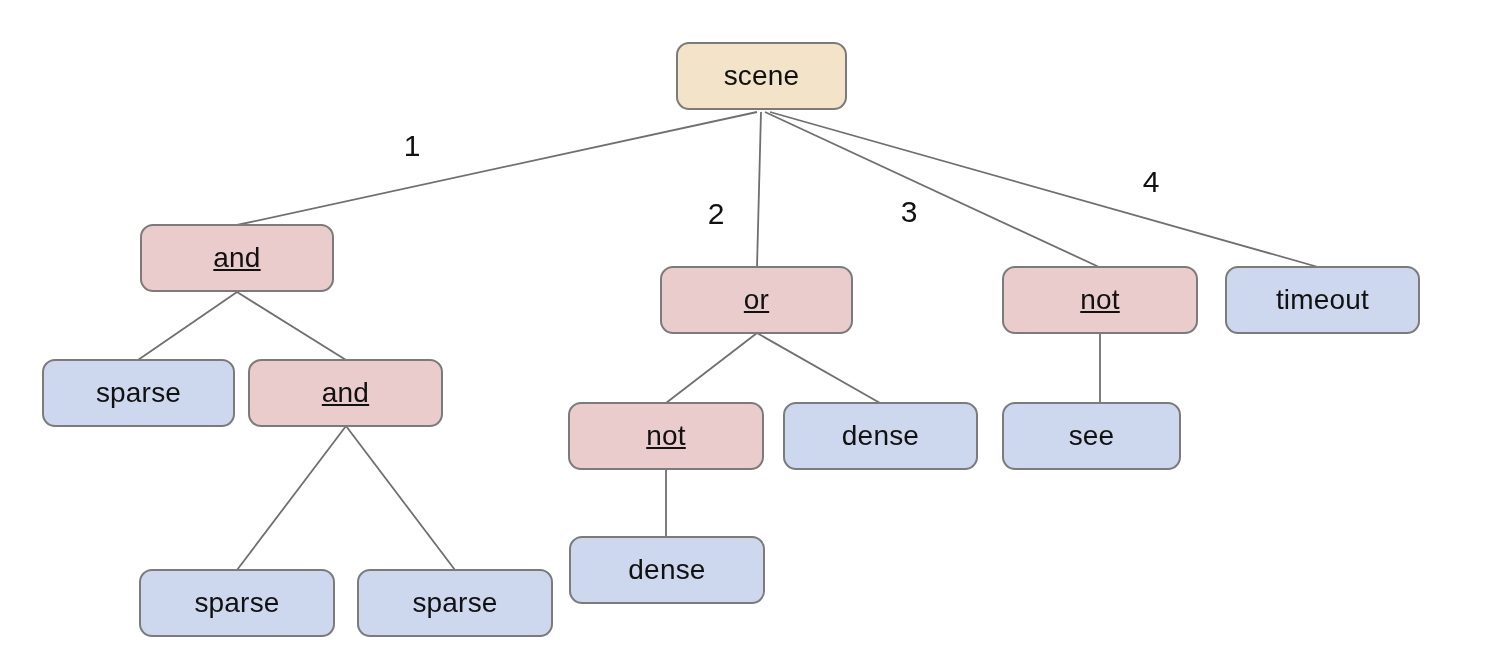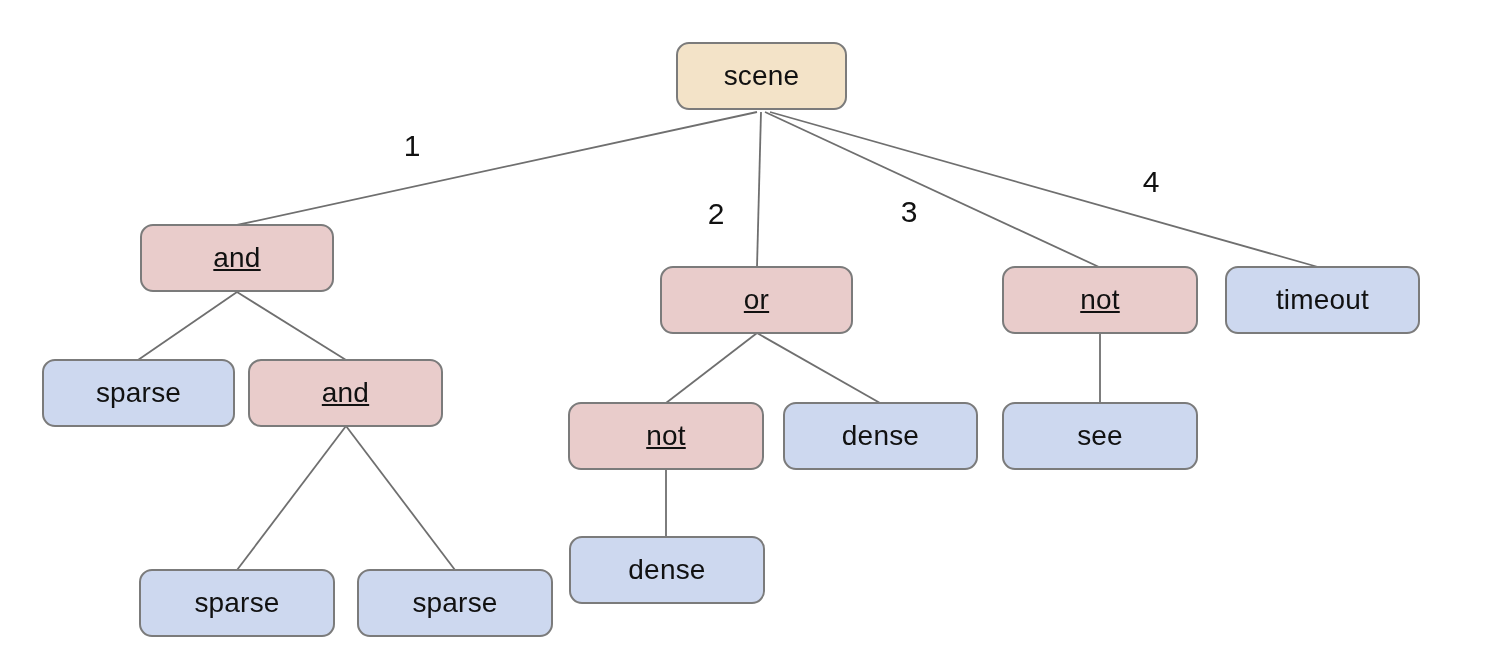--- a/index.html
+++ b/index.html
@@ -80,18 +80,18 @@
 
   <div class="node root" style="left:668px;  top:42px;  width:171px;margin-left:8px;">scene</div>
   <div class="node operator" style="left:140px;  top:224px; width:194px;">and</div>
   <div class="node operator" style="left:660px;  top:266px; width:193px;">or</div>
   <div class="node operator" style="left:1002px; top:266px; width:196px;">not</div>
   <div class="node leaf" style="left:1225px; top:266px; width:195px;">timeout</div>
   <div class="node leaf" style="left:42px;   top:359px; width:193px;">sparse</div>
   <div class="node operator" style="left:248px;  top:359px; width:195px;">and</div>
   <div class="node operator" style="left:568px;  top:402px; width:196px;">not</div>
   <div class="node leaf" style="left:783px;  top:402px; width:195px;">dense</div>
-  <div class="node leaf" style="left:1002px; top:402px; width:196px;">see</div>
+  <div class="node leaf" style="left:1002px; top:402px; width:179px;">see</div>
   <div class="node leaf" style="left:139px;  top:569px; width:196px;">sparse</div>
   <div class="node leaf" style="left:357px;  top:569px; width:196px;">sparse</div>
   <div class="node leaf" style="left:569px;  top:536px; width:196px;">dense</div>
 
 </div>
 
 </body></html>

